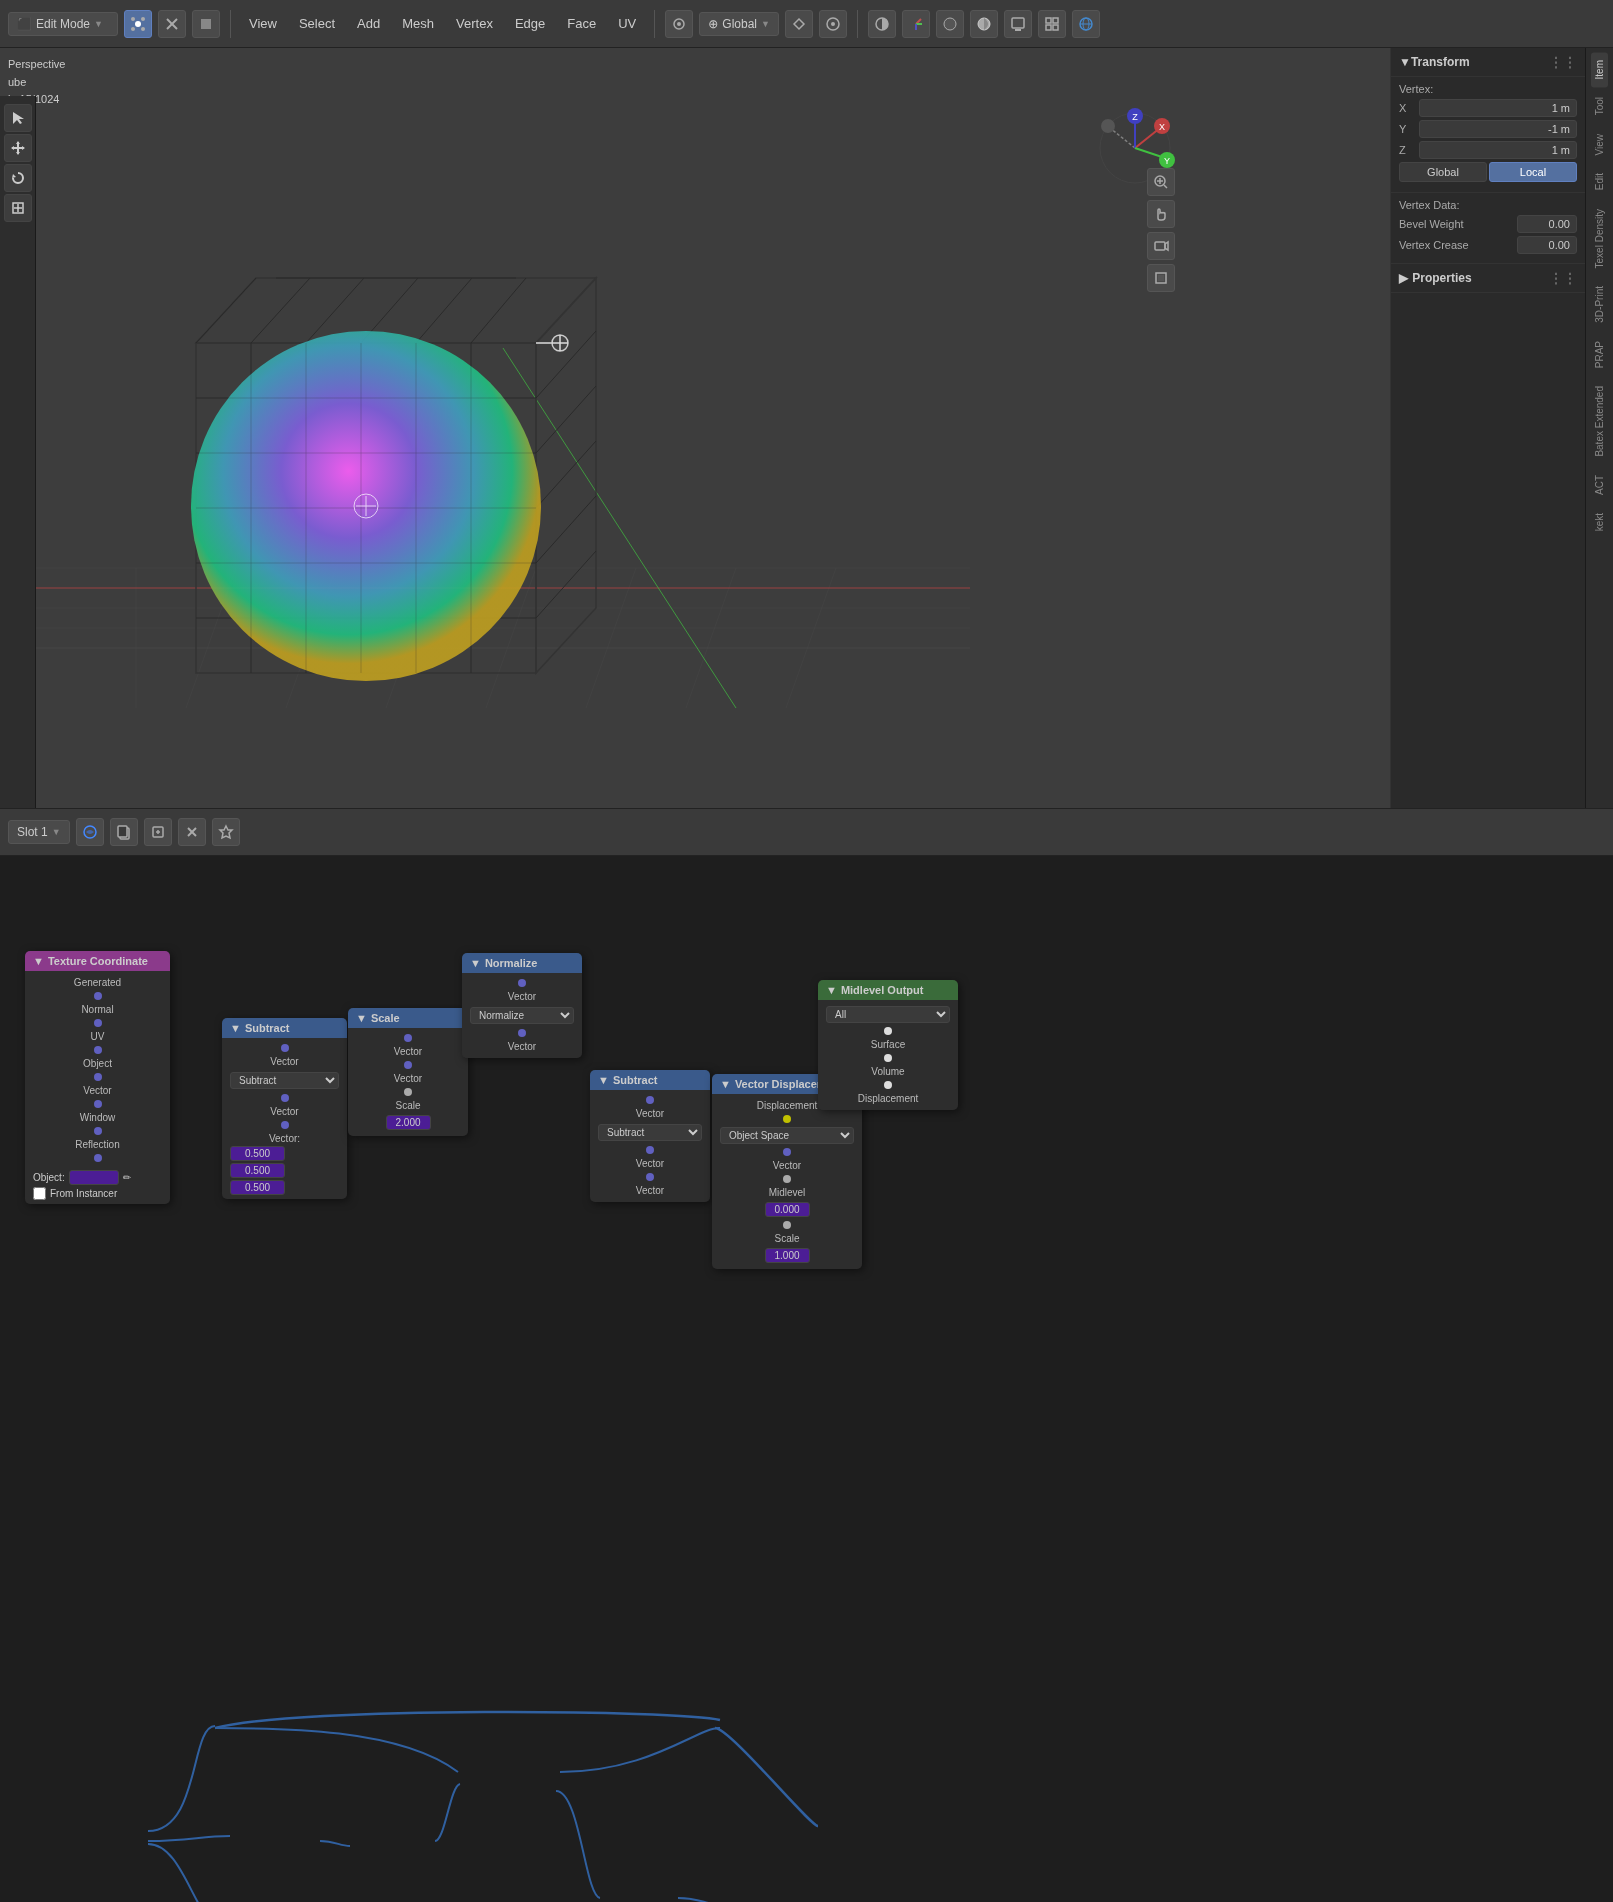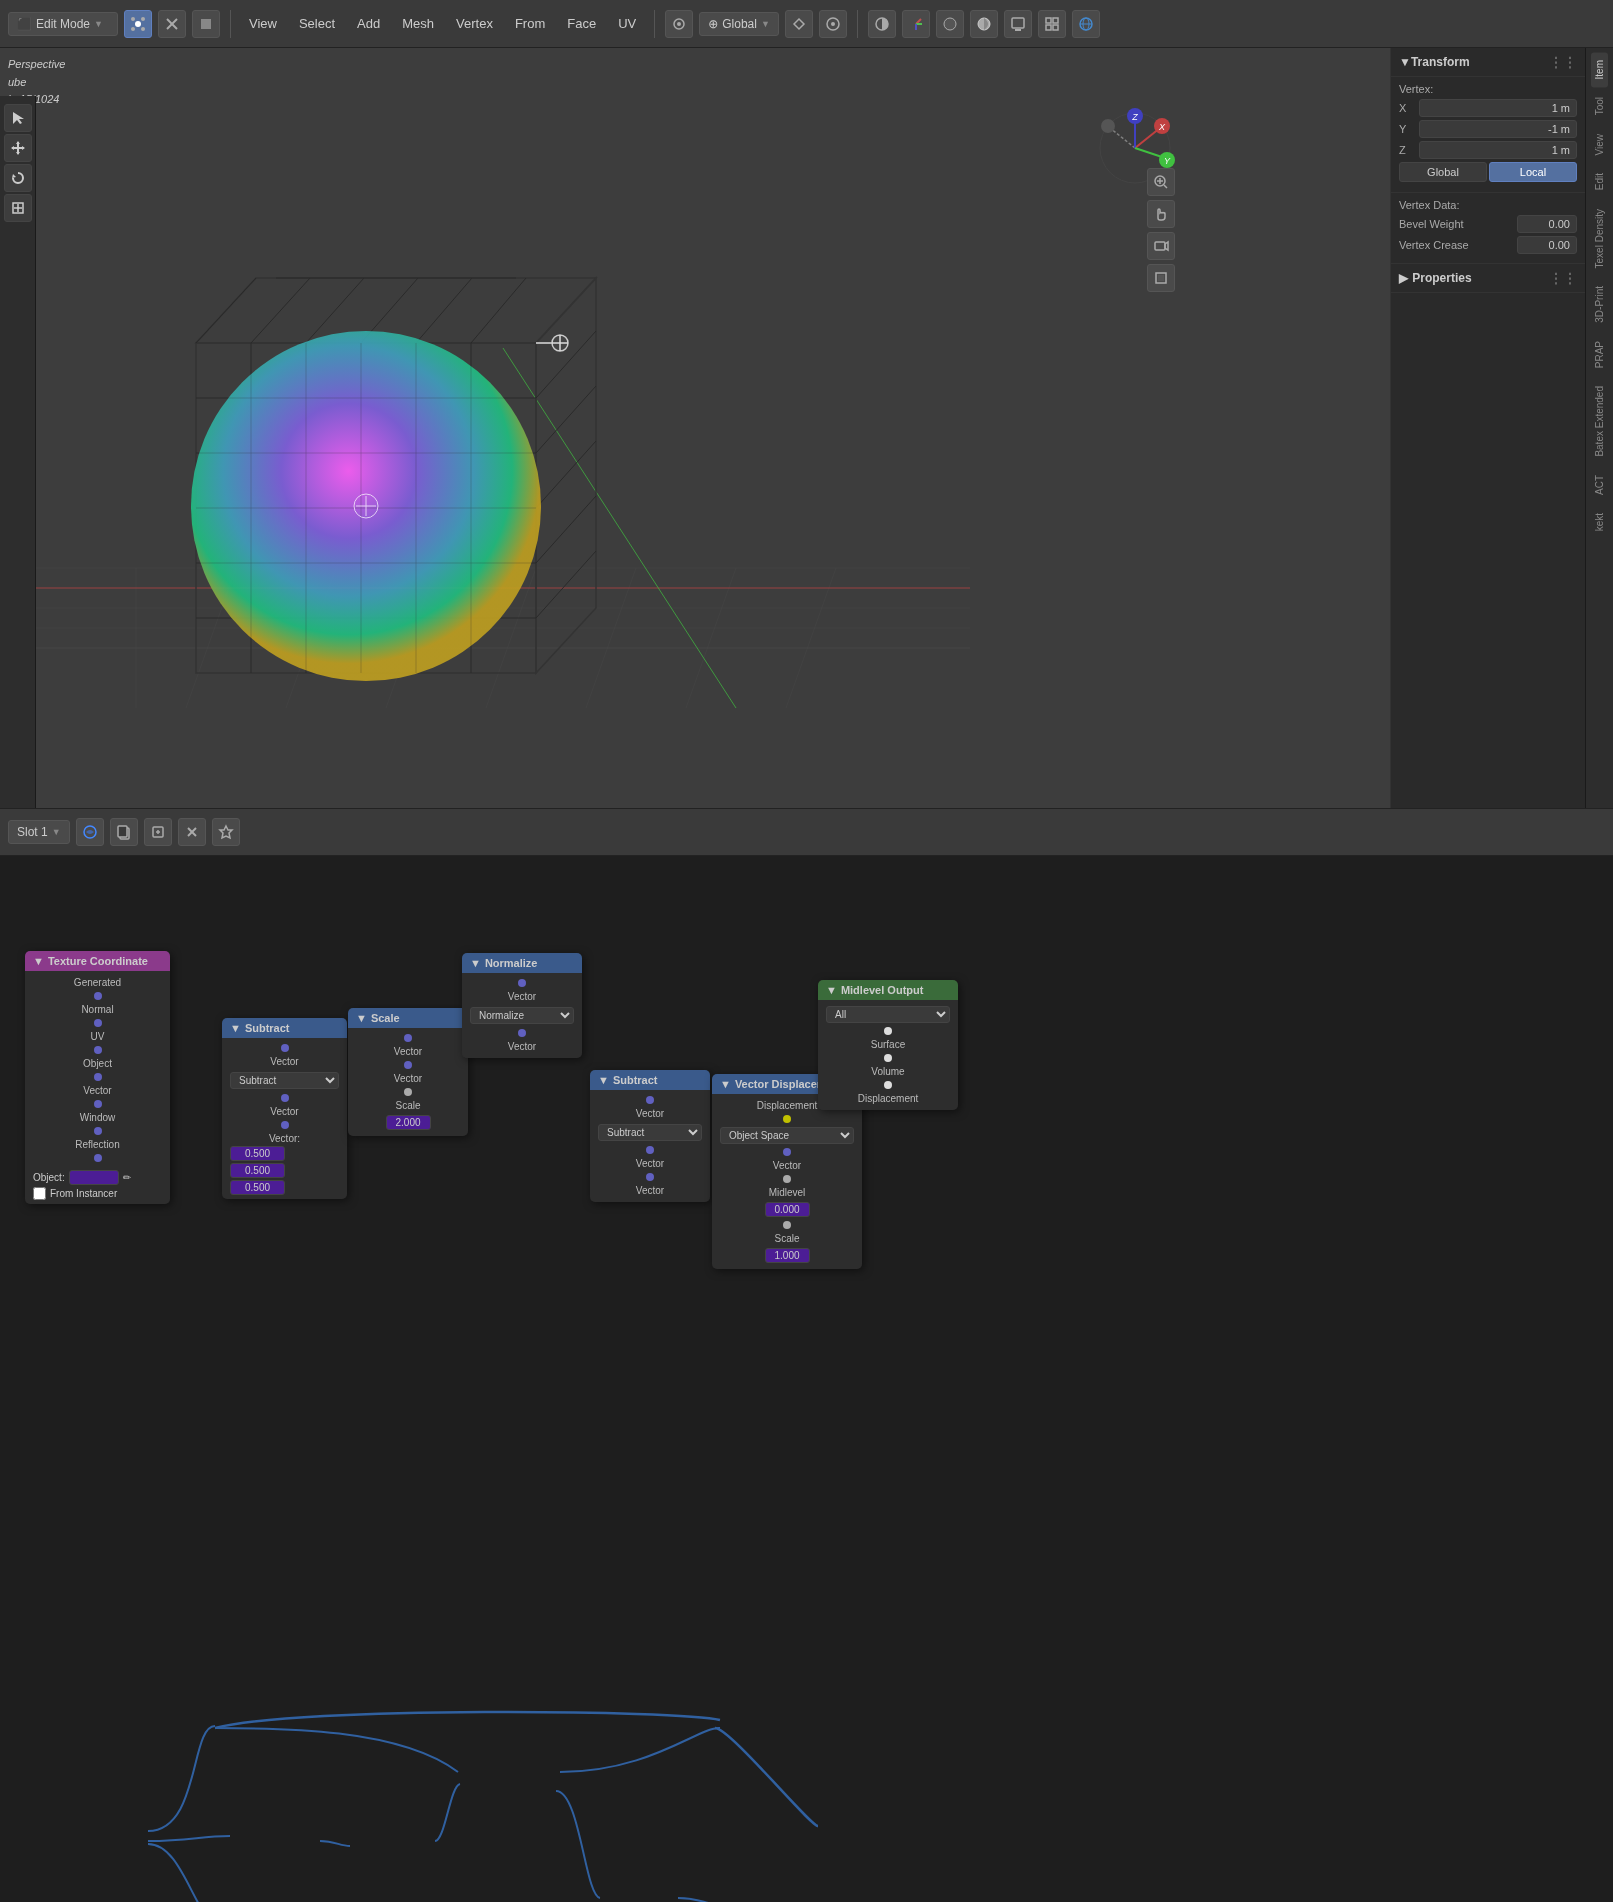--- a/index.html
+++ b/index.html
@@ -446,21 +446,21 @@
       </svg>
   </div>
 
   <div class="divider-v"></div>
 
   <div class="menu-item">View</div>
   <div class="menu-item">Select</div>
   <div class="menu-item">Add</div>
   <div class="menu-item">Mesh</div>
   <div class="menu-item">Vertex</div>
-  <div class="menu-item">From</div>
+  <div class="menu-item">Edge</div>
   <div class="menu-item">Face</div>
   <div class="menu-item">UV</div>
 
   <div class="divider-v"></div>
 
   <div class="icon-btn">
     <svg width="16" height="16" viewBox="0 0 16 16">
         <circle cx="8" cy="8" r="5" fill="none" stroke="#aaa" stroke-width="1.5"></circle>
         <circle cx="8" cy="8" r="2" fill="#aaa"></circle>
       </svg>
@@ -1084,15 +1084,14 @@
     z-index: 60;
   }
   .viewport-area {
     position: absolute;
     top: 48px;
     left: 0;
     width: 1390px;
     height: 760px;
     background: #3d3d3d;
     overflow: hidden;
-    font-style: italic;
   }
 </style>
 
 </body></html>

